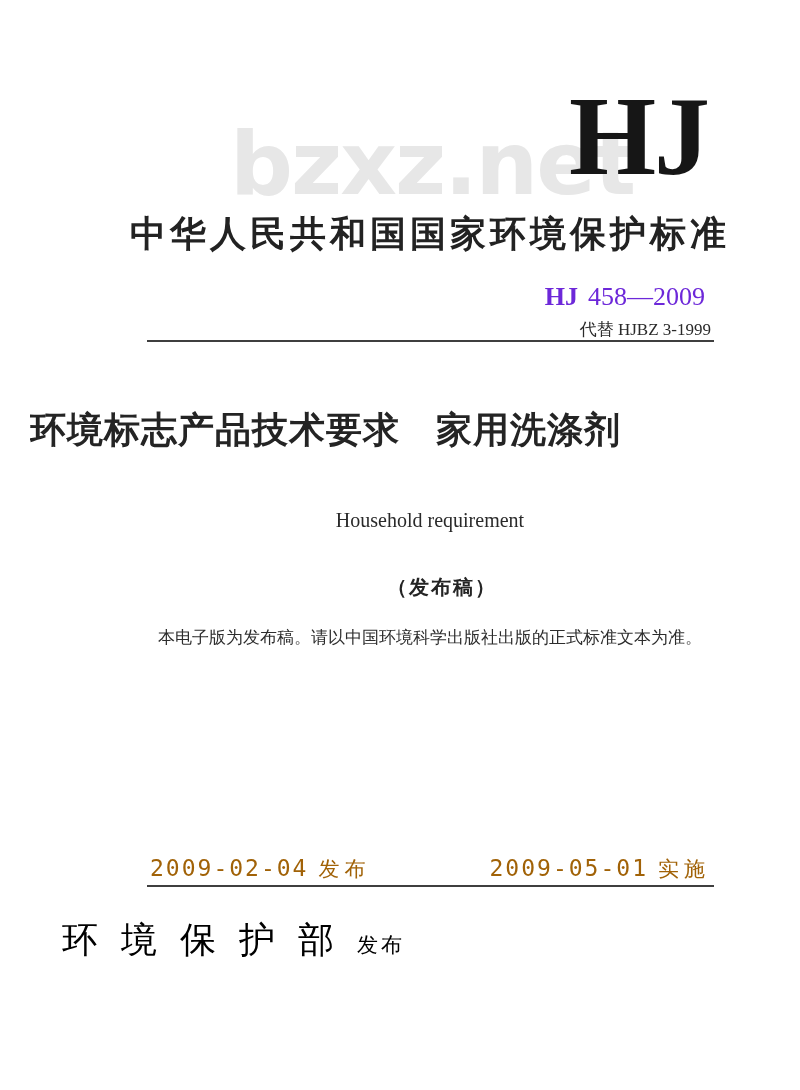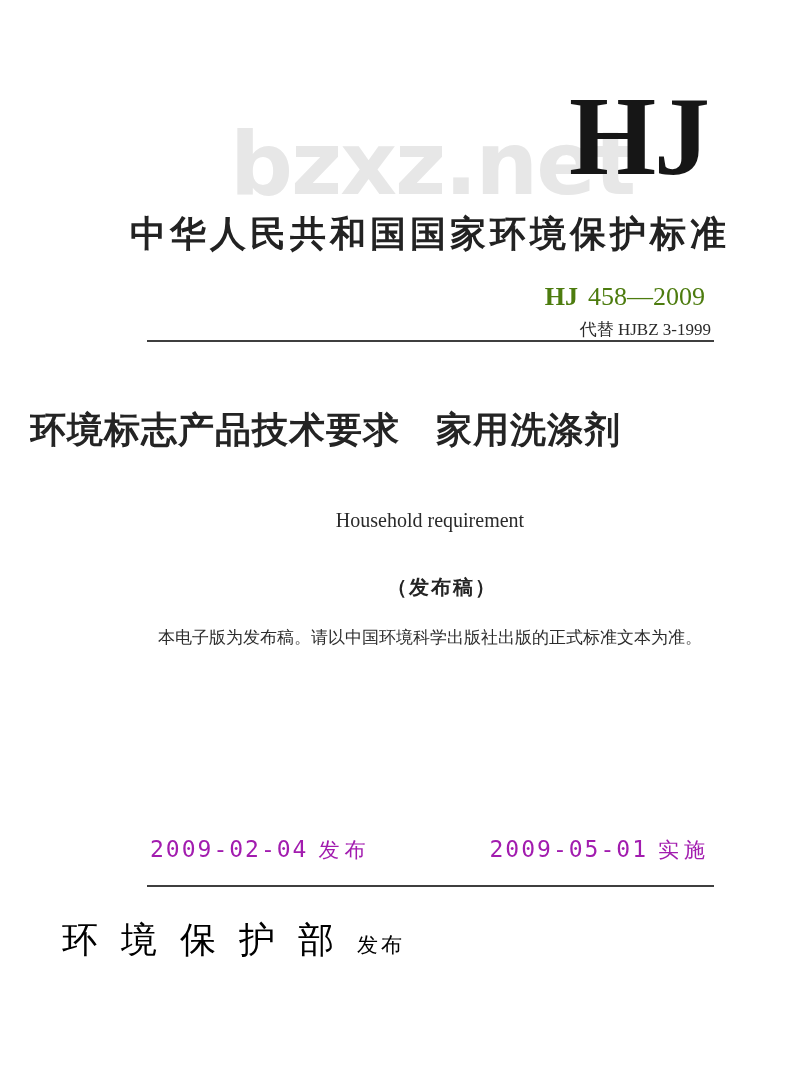--- a/index.html
+++ b/index.html
@@ -46,21 +46,21 @@
     font-size: 36px;
     letter-spacing: 4px;
     color: #222222;
     line-height: 1.1;
   }
   .std-number {
     position: absolute;
     top: 282px; right: 125px;
     font-family: "Liberation Serif", serif;
     font-size: 26px;
-    color: #4d7c0f;
+    color: #6d28d9;
     white-space: nowrap;
   }
   .std-number .prefix { font-weight: bold; margin-right: 10px; }
   .replaces {
     position: absolute;
     top: 318px; right: 119px;
     font-family: "Liberation Serif", serif;
     font-size: 17px;
     color: #2a2a2a;
     white-space: nowrap;
@@ -109,23 +109,23 @@
     position: absolute;
     top: 626px; left: 0; width: 100%;
     text-align: center;
     font-family: "Liberation Serif", serif;
     font-size: 17px;
     color: #2d2d2d;
     white-space: nowrap;
   }
   .footer-date {
     position: absolute;
-    top: 836px;
-    white-space: nowrap;
-    color: #a21caf;
+    top: 855px;
+    white-space: nowrap;
+    color: #a16207;
   }
   .footer-date.issue { left: 120px; }
   .footer-date.impl  { right: 120px; }
   .footer-date .date {
     font-family: "DejaVu Sans Mono", monospace;
     font-size: 23px;
     letter-spacing: 2px;
   }
   .footer-date .date-label {
     font-family: "Liberation Sans", sans-serif;

